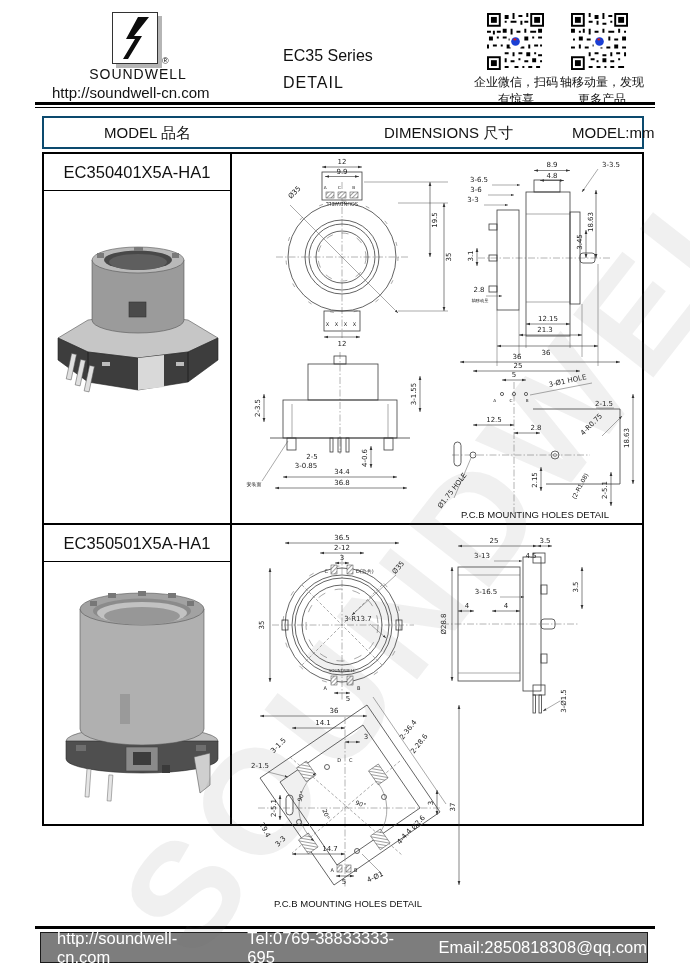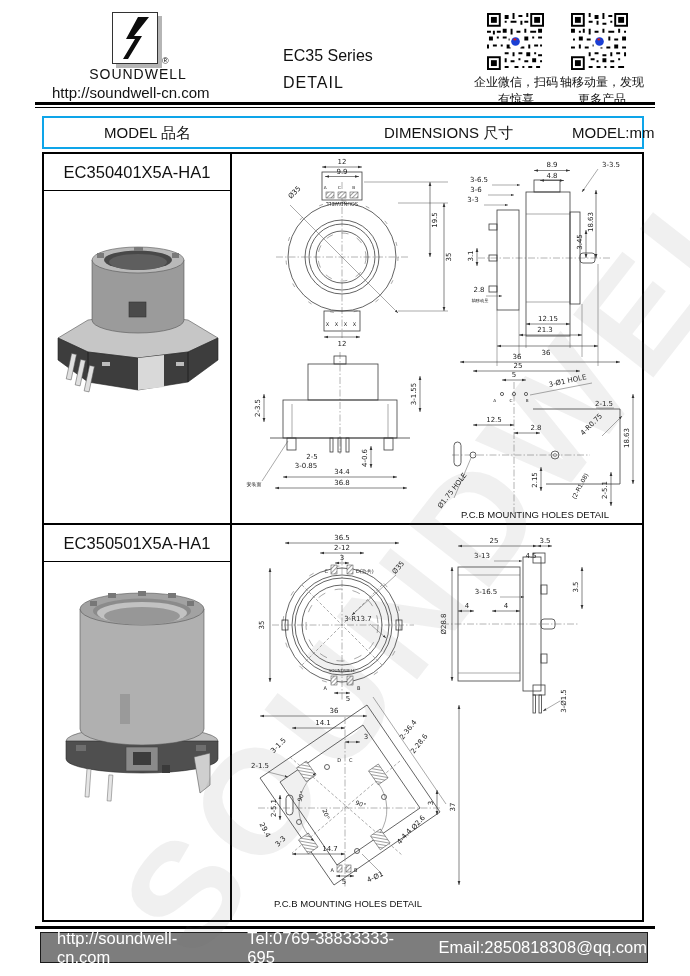--- a/index.html
+++ b/index.html
@@ -13,24 +13,24 @@
   .brand{position:absolute;left:80px;top:66px;width:116px;text-align:center;
          font-size:14px;letter-spacing:1px;}
   .reg{position:absolute;left:162px;top:56px;font-size:9px;}
   .site{position:absolute;left:52px;top:84px;font-size:15px;}
   .title{position:absolute;left:283px;top:42px;font-size:16px;line-height:27px;}
   .qr-cap{position:absolute;top:74px;width:92px;text-align:center;font-size:12px;}
 
   .rule{position:absolute;left:35px;width:620px;background:#000;}
 
   
-  .thead{position:absolute;left:42px;top:116px;width:602px;height:33px;border:2px solid #0ea5e9;
+  .thead{position:absolute;left:42px;top:116px;width:602px;height:33px;border:2px solid #0c4a6e;
          box-sizing:border-box;}
   .thead span{position:absolute;top:6px;font-size:15px;}
-  .main{position:absolute;left:42px;top:152px;width:602px;height:770px;border:2px solid #000;
+  .main{position:absolute;left:42px;top:152px;width:602px;height:674px;border:2px solid #000;
         box-sizing:border-box;}
   .vdiv{position:absolute;left:186px;top:0;width:2px;height:100%;background:#000;}
   .hdiv{position:absolute;left:0;top:369px;width:100%;height:2px;background:#000;}
   .mcell{position:absolute;left:0;width:186px;height:36px;border-bottom:1.5px solid #000;
          display:flex;align-items:center;justify-content:center;font-size:16.5px;}
 
   
   svg text{text-anchor:middle;}
   .d{font:7px "DejaVu Sans",sans-serif;fill:#222;}
   .d6{font:6px "DejaVu Sans",sans-serif;fill:#222;}

